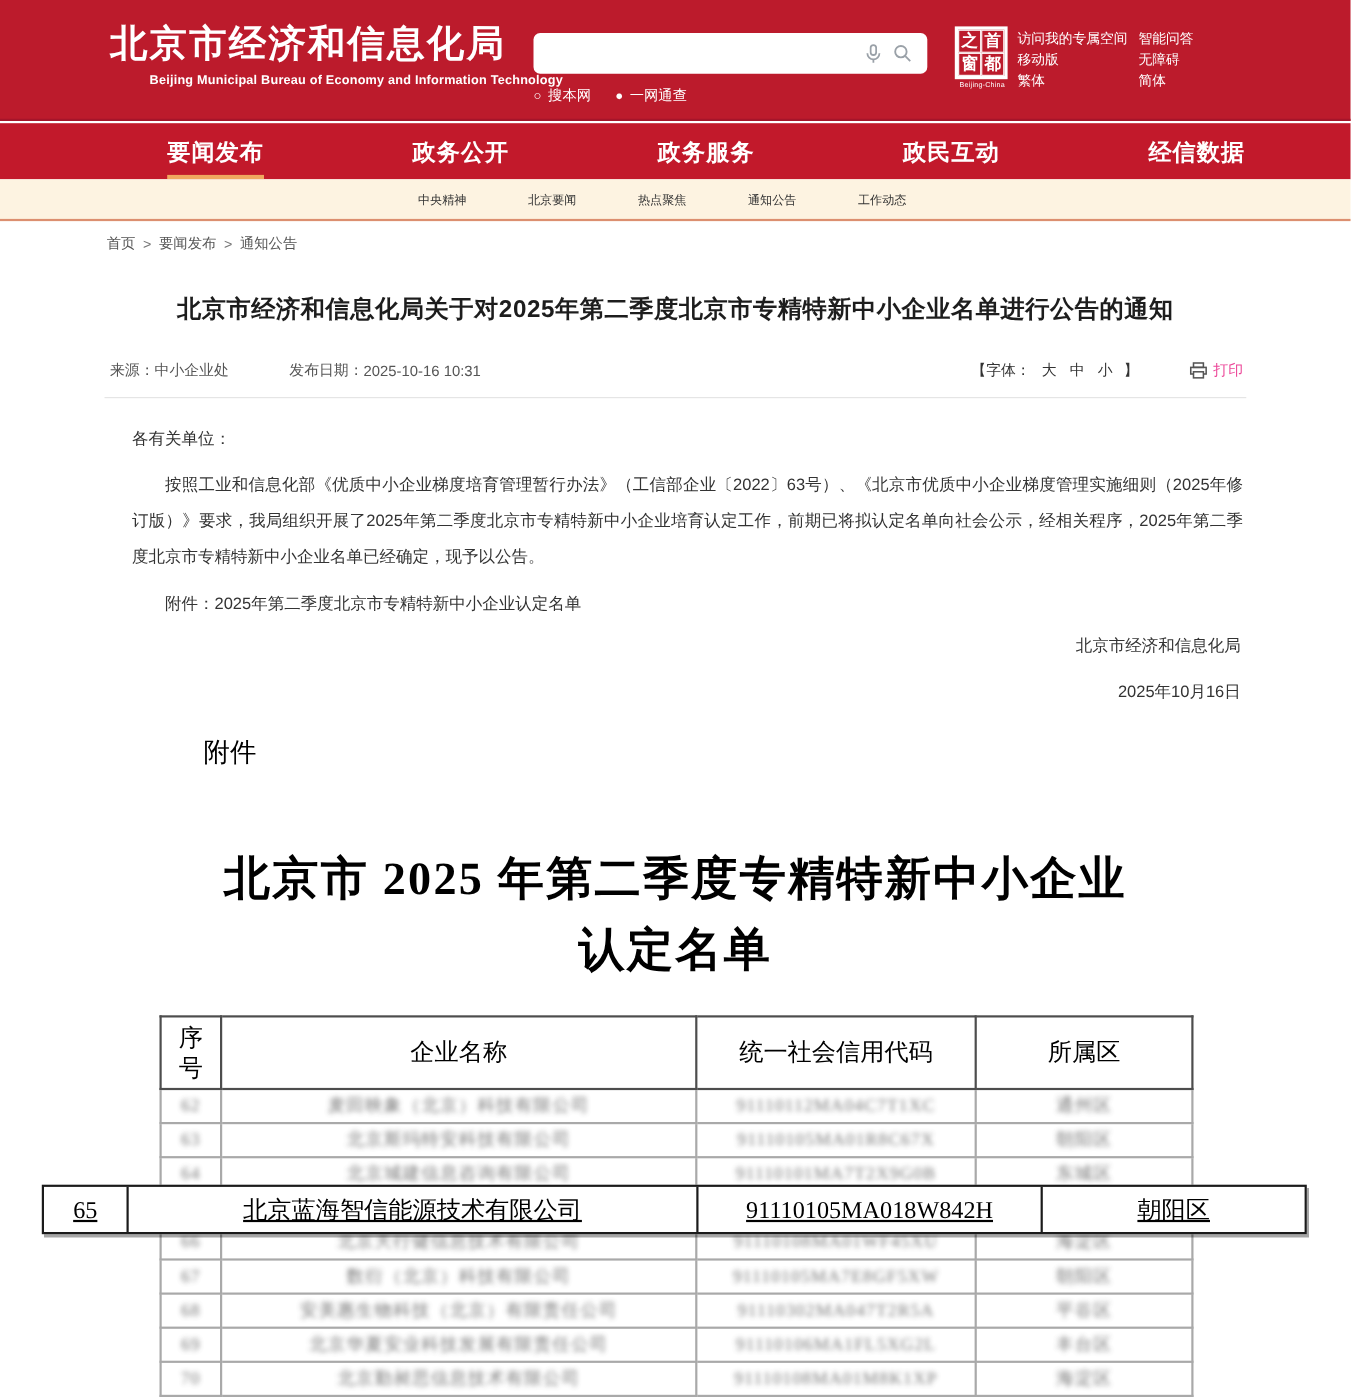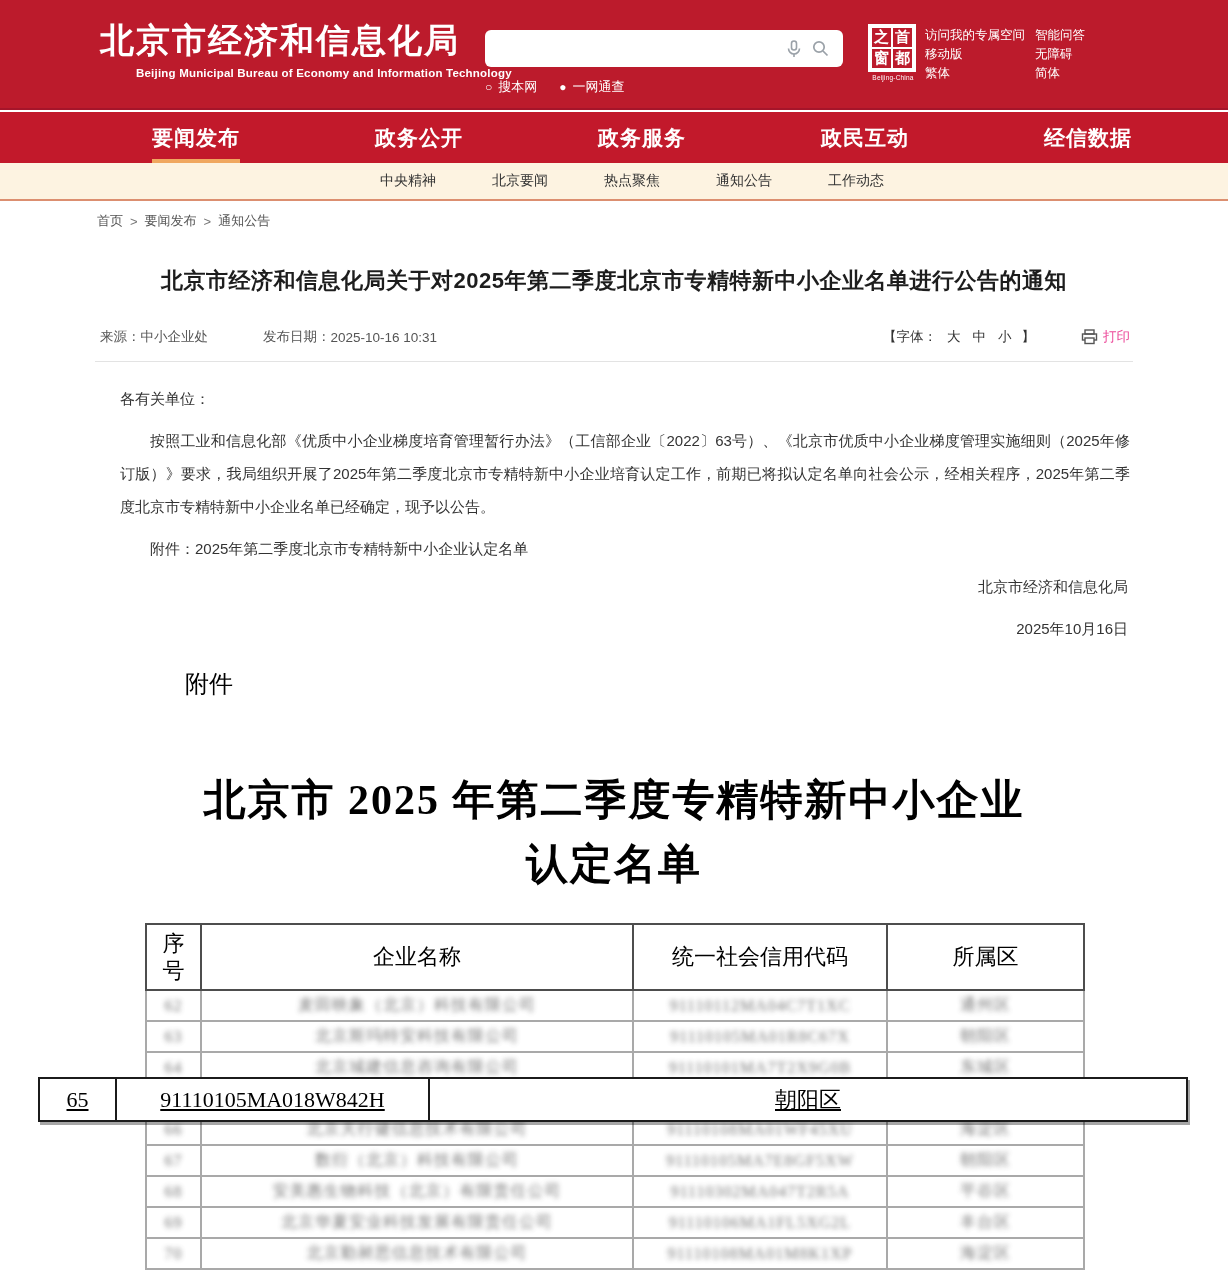--- a/index.html
+++ b/index.html
@@ -27,21 +27,21 @@
   .qcol1 { left:925px; } .qcol2 { left:1035px; }
   .qlinks div { cursor:pointer; white-space:nowrap; }
 
   
   .nav { position:absolute; left:0; top:112px; width:1228px; height:51px; background:#c2192b; display:flex; align-items:center; padding:0 96px 0 152px; justify-content:space-between; }
   .nav-item { position:relative; color:#fff; font-size:21px; font-weight:600; letter-spacing:1px; height:51px; display:flex; align-items:center; cursor:pointer; }
   .nav-item.active::after { content:""; position:absolute; left:50%; transform:translateX(-50%); bottom:0; width:88px; height:4px; background:#f0a75f; }
 
   
   .subnav { position:absolute; left:0; top:163px; width:1228px; height:38px; background:#fdf3e1; border-bottom:2px solid #dc8f70; display:flex; align-items:center; gap:56px; padding-left:380px; }
-  .subnav-item { font-size:14px; color:#333; cursor:pointer; white-space:nowrap; }
+  .subnav-item { font-size:11px; color:#333; cursor:pointer; white-space:nowrap; }
 
   
   .breadcrumb { position:absolute; left:97px; top:212px; font-size:13px; color:#555; display:flex; gap:7px; align-items:center; }
   .crumb { cursor:pointer; }
   .crumb-sep { color:#777; }
 
   
   .art-title { position:absolute; left:100px; top:266px; width:1028px; text-align:center; font-size:22px; font-weight:bold; color:#1d1d1d; letter-spacing:.5px; }
   .meta { position:absolute; left:100px; top:328px; width:1030px; font-size:13.5px; color:#555; display:flex; align-items:center; }
   .meta .m-gap { margin-left:55px; }
@@ -271,17 +271,18 @@
       <td>70</td>
       <td>北京勤昶思信息技术有限公司</td>
       <td>91110108MA01M8K1XP</td>
       <td>海淀区</td>
     </tr>
       </tbody>
   </table>
 
   <div class="hl-row">
     <div class="hl-cell hl-seq">65</div>
+    <div class="hl-cell hl-name">北京蓝海智信能源技术有限公司</div>
     <div class="hl-cell hl-code">91110105MA018W842H</div>
     <div class="hl-cell hl-dist">朝阳区</div>
   </div>
 
 </div>
 
 </body></html>

